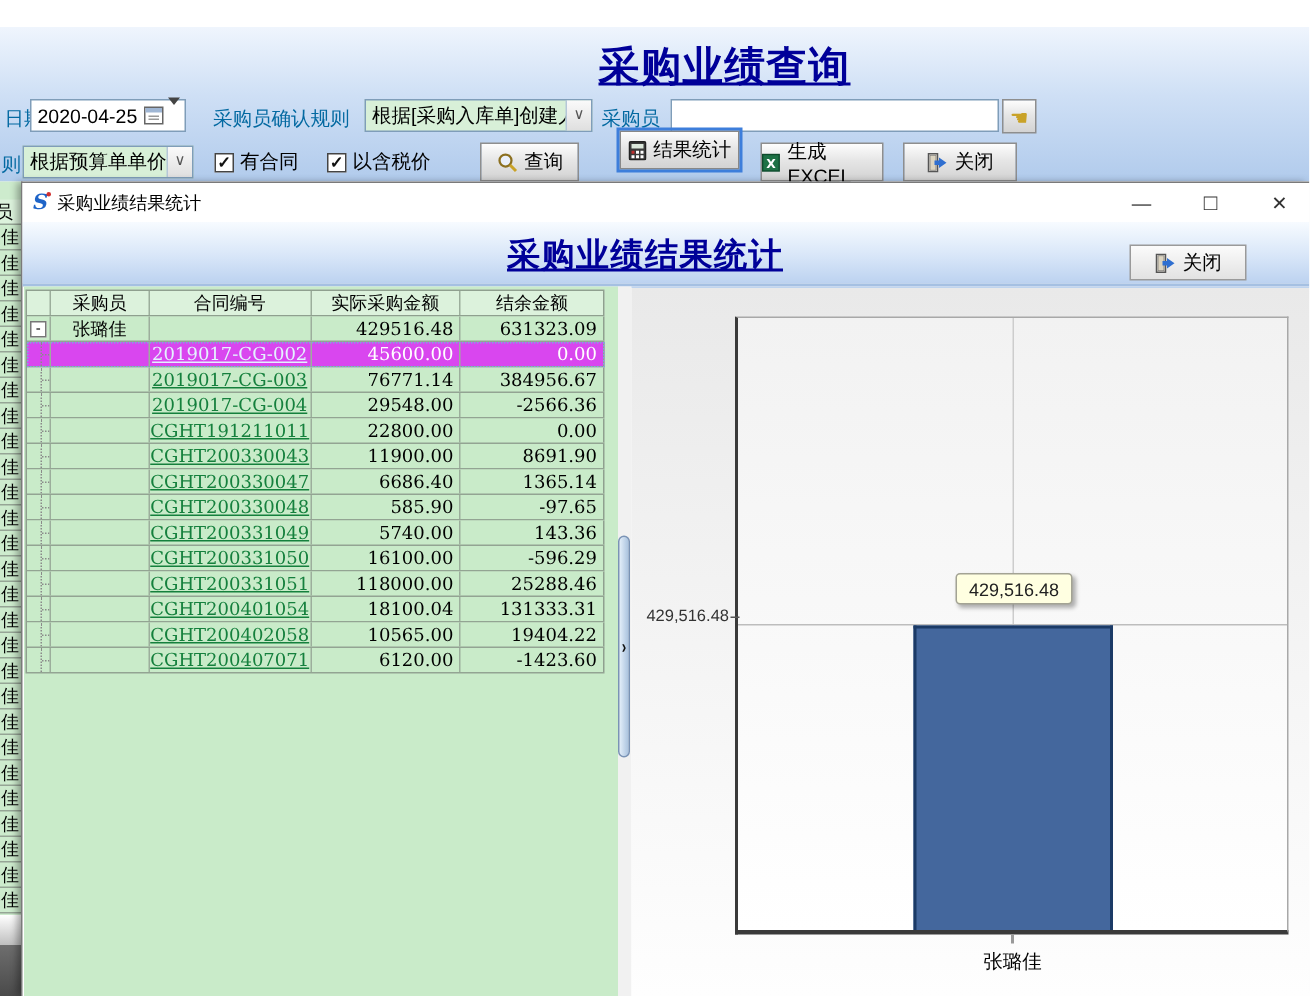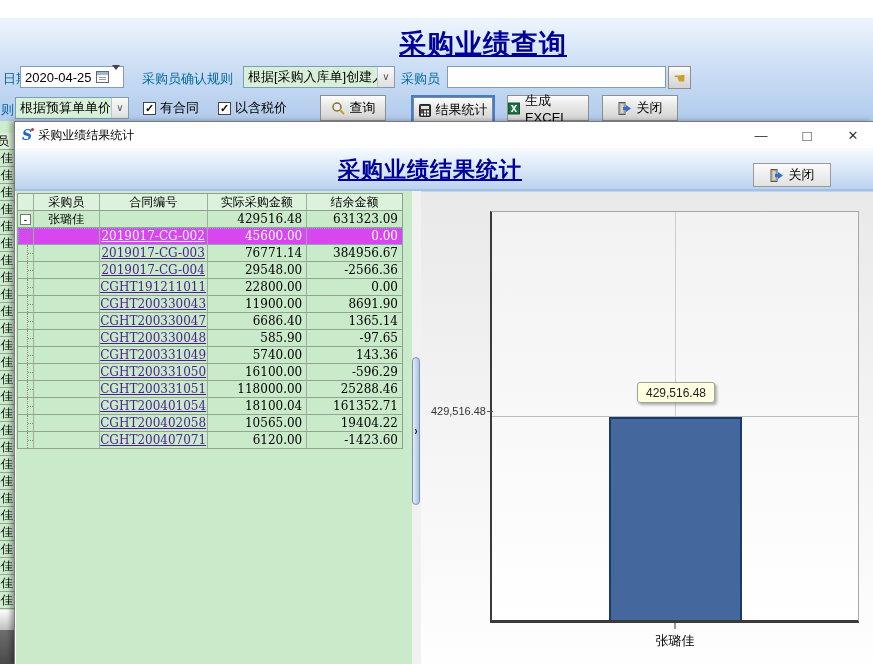--- a/index.html
+++ b/index.html
@@ -77,21 +77,21 @@
   .thead { display:flex; height:18px; background:#DCF2DC; border-top:1px solid #8FA08F;
            border-bottom:1px solid #8FA08F; }
   .th { display:flex; align-items:center; justify-content:center; border-right:1px solid #9CAE9C;
         font-size:12px; color:#000; }
   .trow { display:flex; height:17px; border-bottom:1px solid #93A493; background:#C9EBC9; position:relative; }
   .c { display:flex; align-items:center; border-right:1px solid #9CAE9C; overflow:hidden; }
   .w-exp { width:16px; } .w-buyer { width:66px; } .w-con { width:108px; }
   .w-amt { width:100px; } .w-bal { width:96px; }
   .c.num { justify-content:flex-end; padding-right:4px; }
   .c.mid { justify-content:center; }
-  .link { color:#4c1d95; text-decoration:underline; cursor:pointer; }
+  .link { color:#15803d; text-decoration:underline; cursor:pointer; }
   .trow.sel { background:#d946ef; color:#fff; outline:1px dotted #7EA8E0; outline-offset:-1px; }
   .trow.sel .link { color:#E4F2FF; }
   .exp-box { width:11px; height:11px; border:1px solid #777; background:#fff; margin-left:2px;
              display:flex; align-items:center; justify-content:center; font-size:10px; line-height:9px;
              color:#000; font-family:"Liberation Sans", sans-serif; }
   .tree { display:block; width:8px; height:100%; margin-left:9px;
           border-left:1px dotted #8a8a8a; position:relative; }
   .tree::after { content:""; position:absolute; left:0; top:50%; width:5px; height:1px;
           border-top:1px dotted #8a8a8a; }
 
@@ -166,21 +166,21 @@
     <span>以含税价</span>
   </label>
 
   <div class="win-btn" style="left:320px; top:95px; width:66px;">
     <svg width="14" height="14" viewBox="0 0 14 14">
       <circle cx="6" cy="6" r="4" fill="#EAF0FA" stroke="#8C7020" stroke-width="1.5"></circle>
       <line x1="9" y1="9" x2="13" y2="13" stroke="#C9A227" stroke-width="2"></line>
     </svg>
     <span>查询</span>
   </div>
-  <div class="win-btn focused" style="left:413px; top:97px; width:80px;">
+  <div class="win-btn focused" style="left:413px; top:87px; width:80px;">
     <svg width="12" height="13" viewBox="0 0 12 13">
       <rect x="0.5" y="0.5" width="11" height="12" rx="1" fill="#3A3A3A" stroke="#222"></rect>
       <rect x="2" y="2" width="8" height="3" fill="#DCE8DC"></rect>
       <rect x="2" y="6.5" width="2" height="2" fill="#C03030"></rect>
       <rect x="5" y="6.5" width="2" height="2" fill="#fff"></rect>
         <rect x="8" y="6.5" width="2" height="2" fill="#fff"></rect>
       <rect x="2" y="9.5" width="2" height="2" fill="#fff"></rect>
         <rect x="5" y="9.5" width="2" height="2" fill="#fff"></rect>
       <rect x="8" y="9.5" width="2" height="2" fill="#fff"></rect>
     </svg>
@@ -393,21 +393,21 @@
               </div>
               <div class="trow">
                 <div class="c w-exp">
                   <span class="tree"></span>
                 </div>
                 <div class="c w-buyer"></div>
                 <div class="c w-con mid">
                   <span class="link">CGHT200401054</span>
                 </div>
                 <div class="c w-amt num">18100.04</div>
-                <div class="c w-bal num" style="border-right:1px solid #8FA08F;">161352.71</div>
+                <div class="c w-bal num" style="border-right:1px solid #8FA08F;">131333.31</div>
               </div>
               <div class="trow">
                 <div class="c w-exp">
                   <span class="tree"></span>
                 </div>
                 <div class="c w-buyer"></div>
                 <div class="c w-con mid">
                   <span class="link">CGHT200402058</span>
                 </div>
                 <div class="c w-amt num">10565.00</div>

